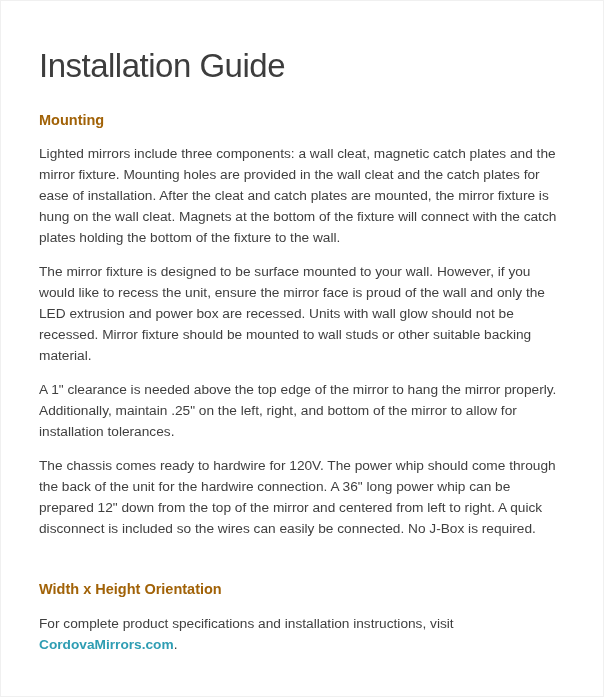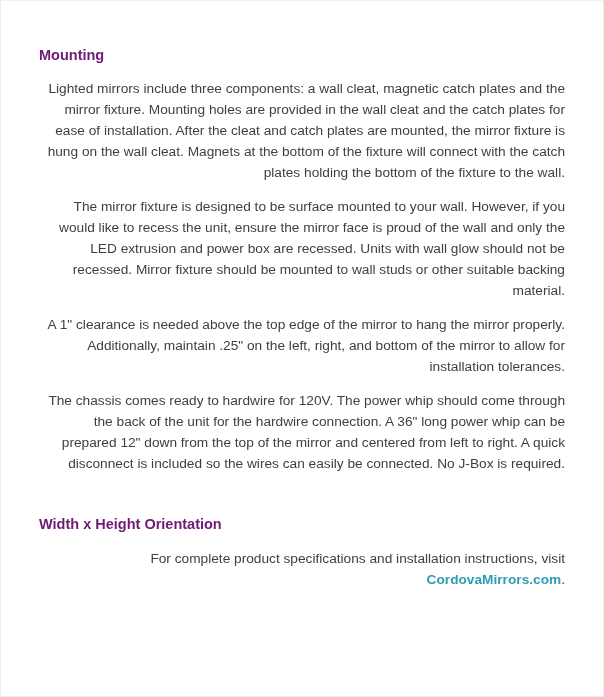--- a/index.html
+++ b/index.html
@@ -23,45 +23,45 @@
     font-size: 33px;
     font-weight: 300;
     letter-spacing: -0.5px;
     color: #3d3d3d;
     line-height: 1.15;
   }
   h2.sec-heading {
     margin: 0 0 14px 0;
     font-size: 14.5px;
     font-weight: 700;
-    color: #701a75;
+    color: #a16207;
     line-height: 1.2;
   }
   .section-gap {
     margin-top: 42px;
   }
   p.body-text {
     margin: 0 0 13px 0;
     font-size: 13.7px;
     line-height: 21px;
     color: #3f3f3f;
     max-width: 530px;
-    text-align: right;
   }
   a.site-link {
     font-weight: 700;
     text-decoration: none;
     color: #2e9db3; 
   }
 </style>
 </head>
 <body>
 
 <div class="page">
 
+  <h1 class="doc-title">Installation Guide</h1>
 
   <section>
     <h2 class="sec-heading">Mounting</h2>
     <p class="body-text">Lighted mirrors include three components: a wall cleat, magnetic catch plates and the mirror fixture. Mounting holes are provided in the wall cleat and the catch plates for ease of installation. After the cleat and catch plates are mounted, the mirror fixture is hung on the wall cleat. Magnets at the bottom of the fixture will connect with the catch plates holding the bottom of the fixture to the wall.</p>
     <p class="body-text">The mirror fixture is designed to be surface mounted to your wall. However, if you would like to recess the unit, ensure the mirror face is proud of the wall and only the LED extrusion and power box are recessed. Units with wall glow should not be recessed. Mirror fixture should be mounted to wall studs or other suitable backing material.</p>
     <p class="body-text">A 1" clearance is needed above the top edge of the mirror to hang the mirror properly. Additionally, maintain .25" on the left, right, and bottom of the mirror to allow for installation tolerances.</p>
     <p class="body-text">The chassis comes ready to hardwire for 120V. The power whip should come through the back of the unit for the hardwire connection. A 36" long power whip can be prepared 12" down from the top of the mirror and centered from left to right. A quick disconnect is included so the wires can easily be connected. No J-Box is required.</p>
   </section>
 
   <section class="section-gap">

